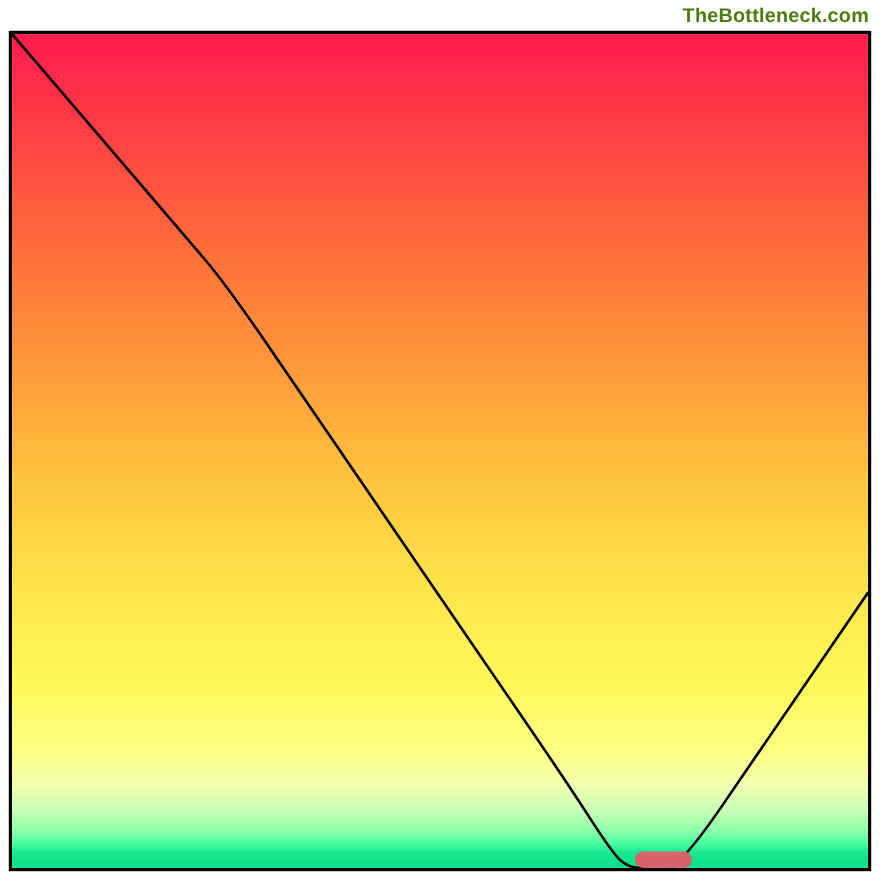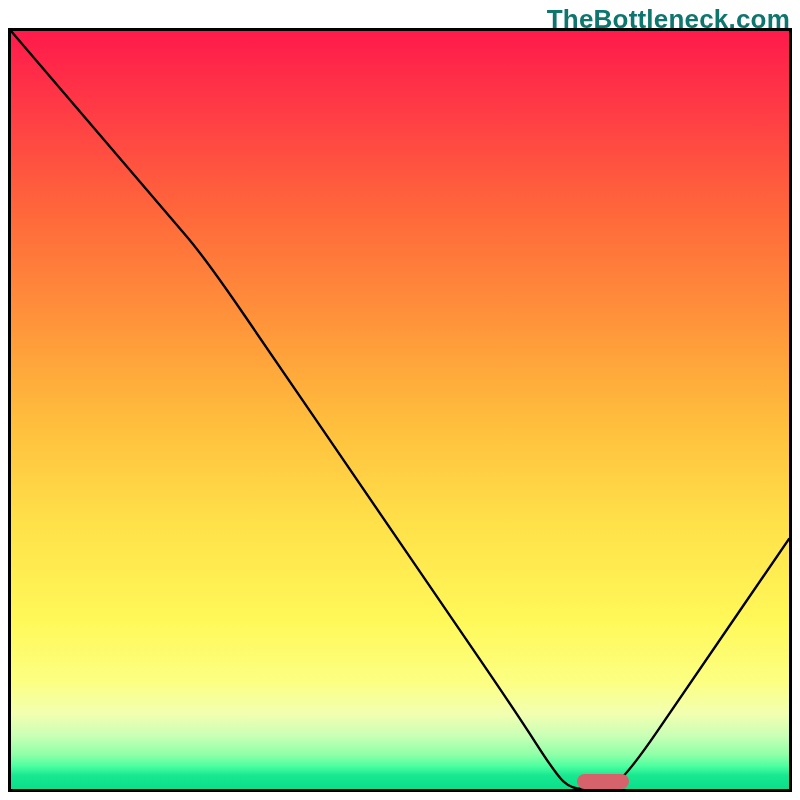--- a/index.html
+++ b/index.html
@@ -2,23 +2,23 @@
 <html><head>
 <meta charset="utf-8">
 <style>
   * { margin: 0; padding: 0; box-sizing: border-box; }
   html, body { width: 800px; height: 800px; overflow: hidden; background: #fff; }
   .wrap { position: relative; width: 800px; height: 800px; }
   .watermark {
     position: absolute;
     top: 4px; right: 10px;
     font-family: Arial, Helvetica, sans-serif;
-    font-size: 26px;
+    font-size: 18px;
     font-weight: 600;
-    color: #0f766e;
+    color: #4d7c0f;
     letter-spacing: 0.2px;
   }
   .plot {
     position: absolute;
     left: 8px; top: 28px;
     width: 784px; height: 764px;
     border: 3px solid #000;
     overflow: hidden;
   }
   .gradient {

